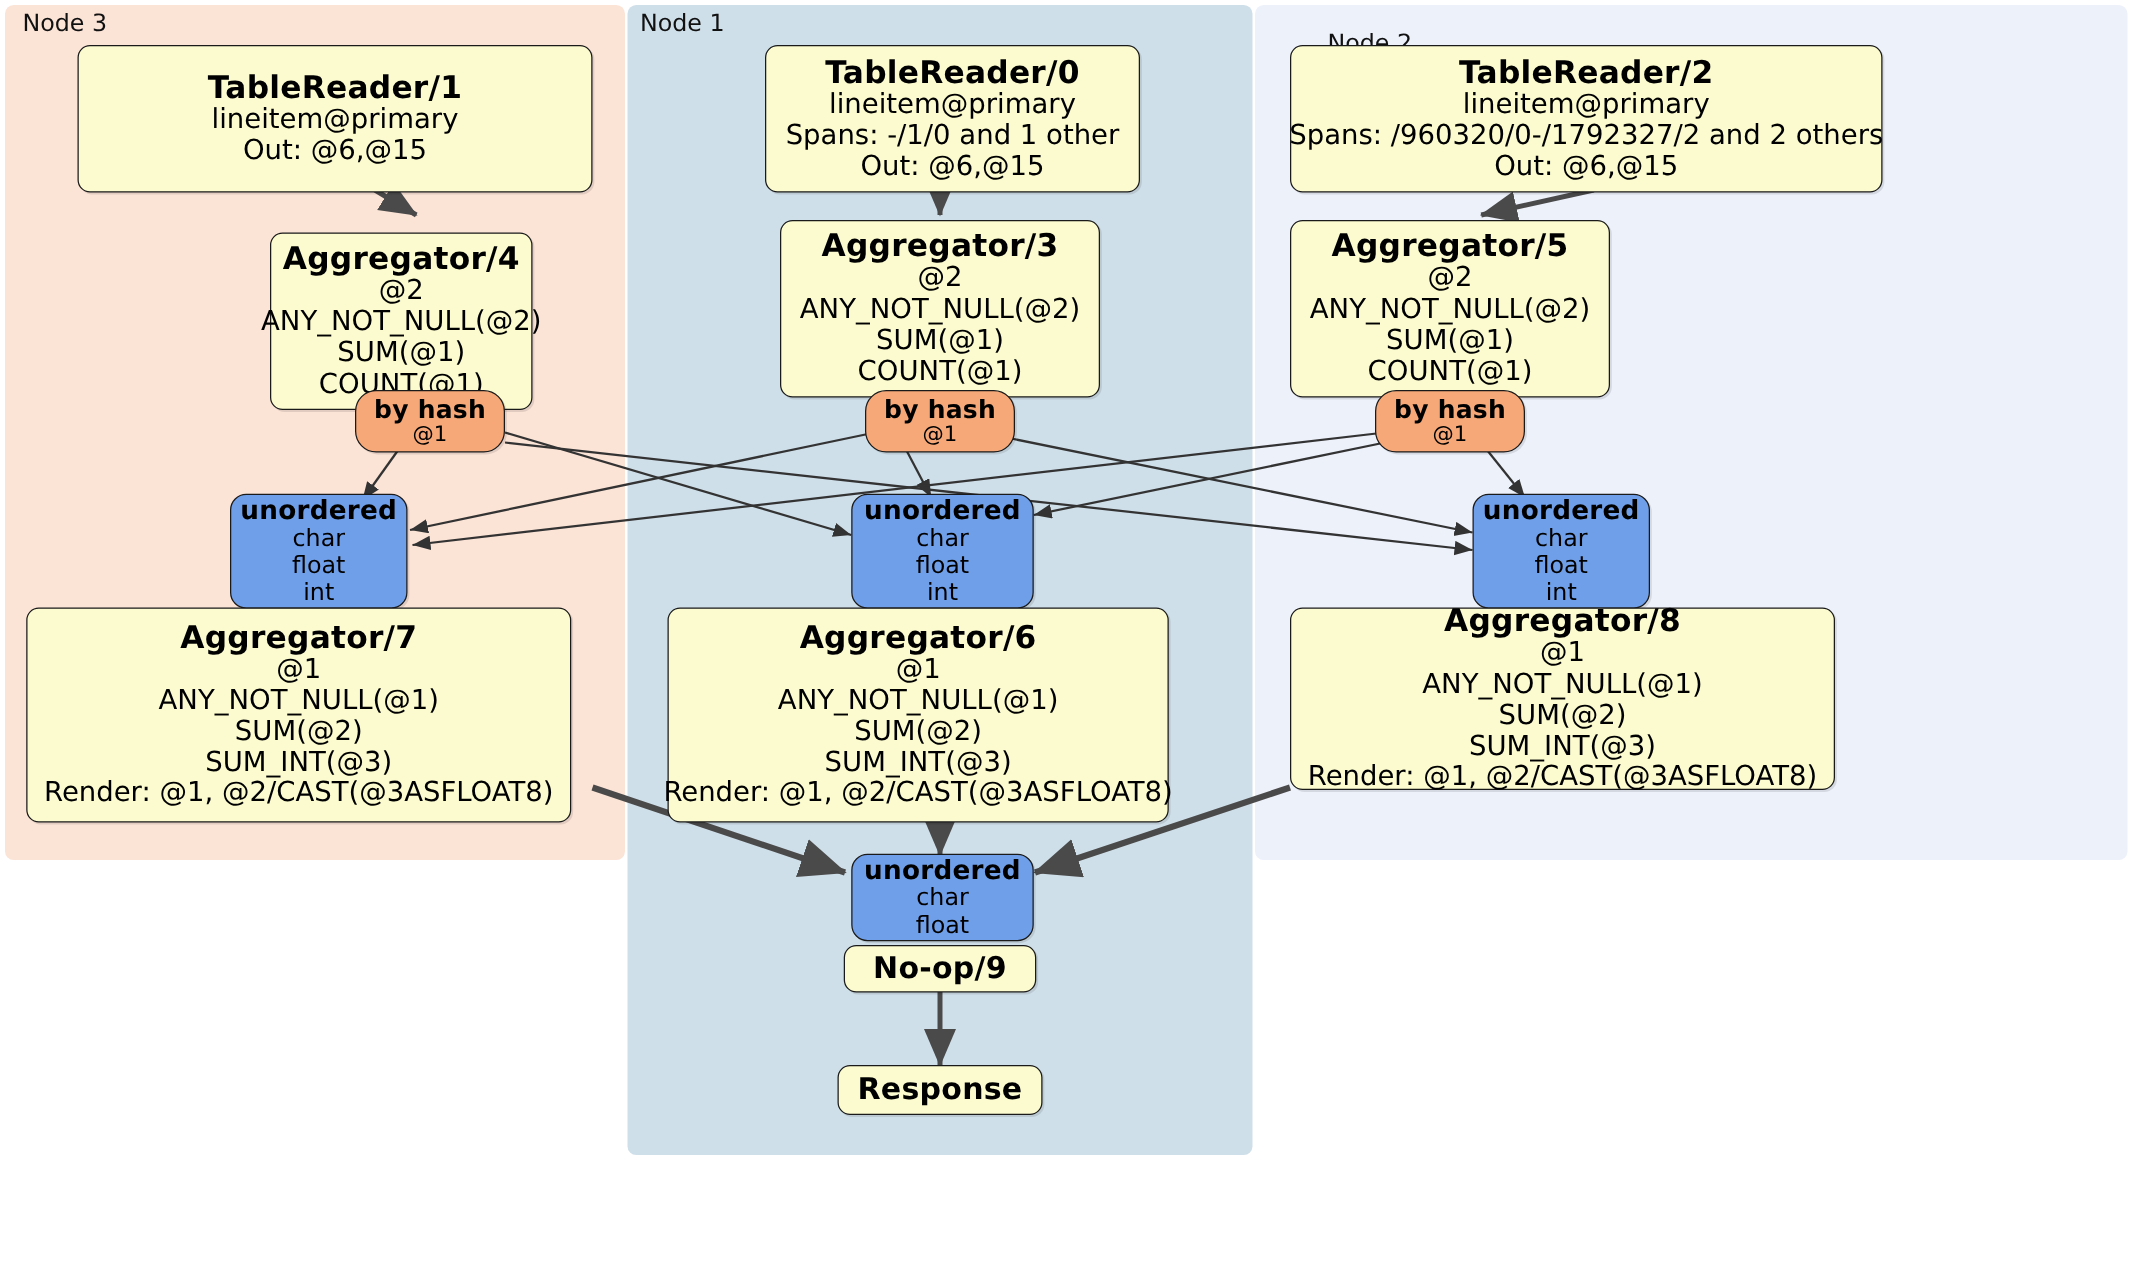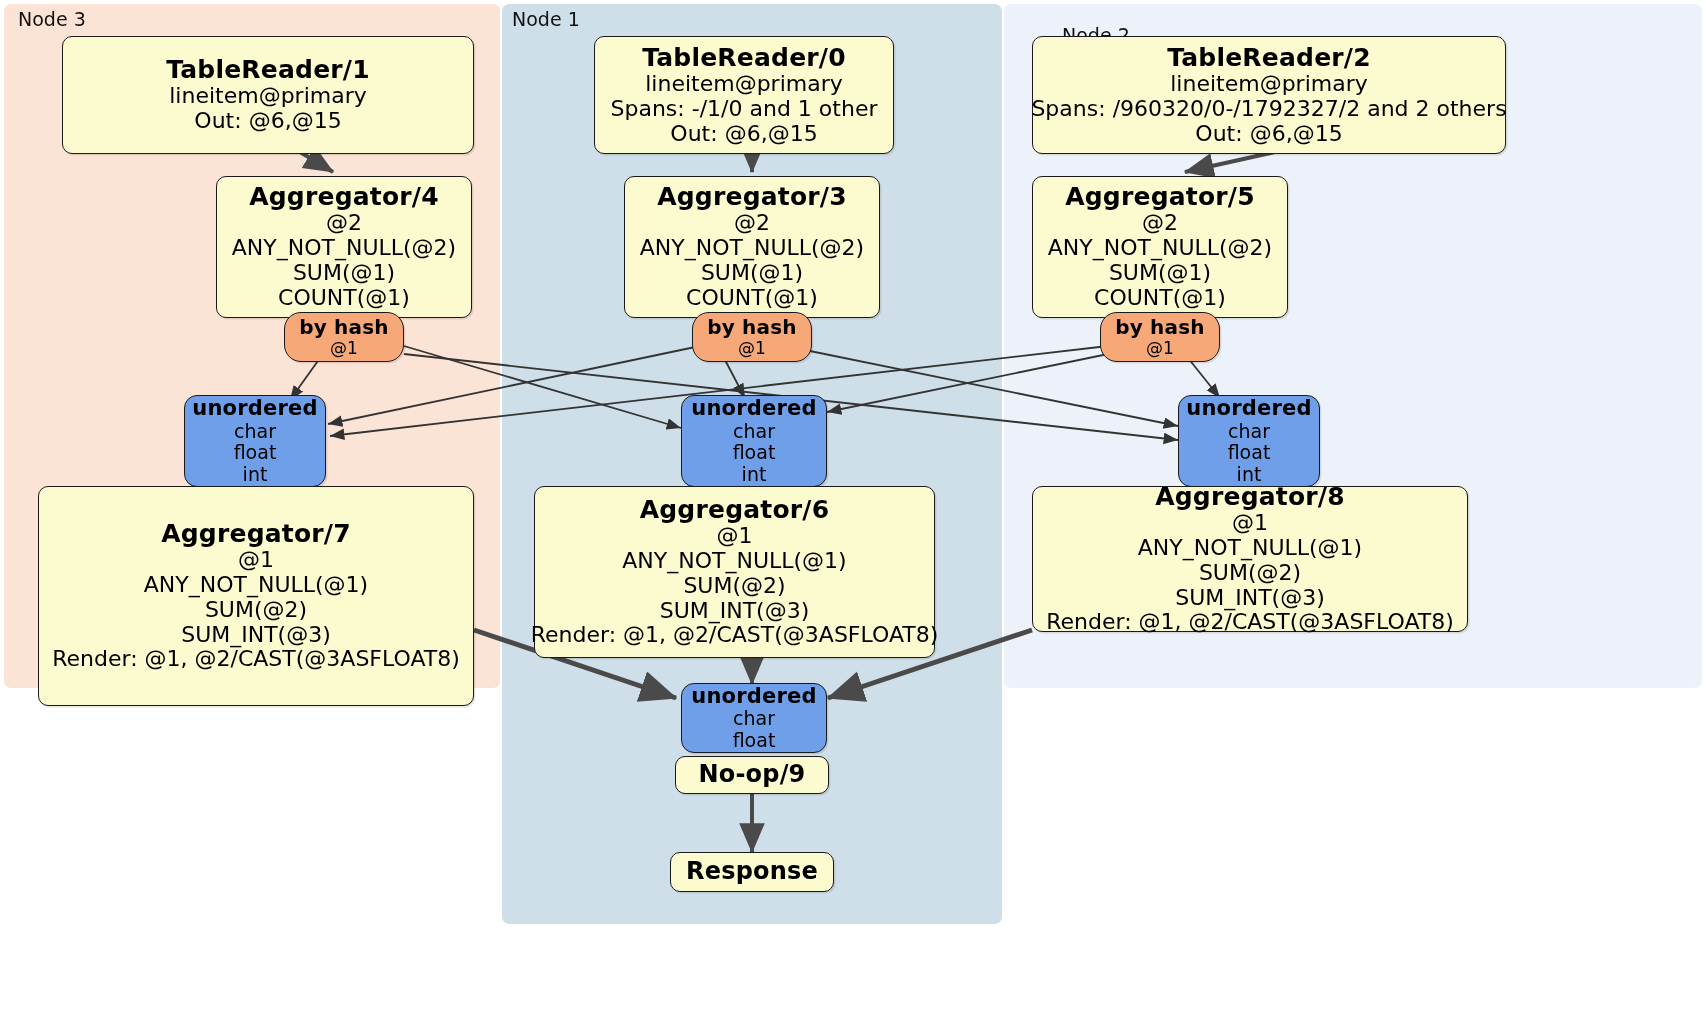--- a/index.html
+++ b/index.html
@@ -118,50 +118,50 @@
       <line x1="752" y1="790" x2="752" y2="852" marker-end="url(#ah)"></line>
     </g>
   </svg>
 
   <div class="box proc" style="left:62px;top:36px;width:412px;height:118px;">
     <div class="ttl">TableReader/1</div>
     <div class="ln">lineitem@primary</div>
     <div class="ln">Out: @6,@15</div>
   </div>
 
-  <div class="box proc" style="left:216px;top:176px;width:256px;height:142px;">
+  <div class="box proc" style="left:216px;top:186px;width:210px;height:142px;">
     <div class="ttl">Aggregator/4</div>
     <div class="ln">@2</div>
     <div class="ln">ANY_NOT_NULL(@2)</div>
     <div class="ln">SUM(@1)</div>
     <div class="ln">COUNT(@1)</div>
   </div>
 
   <div class="box router" style="left:284px;top:312px;width:120px;height:50px;">
     <div class="ttl">by hash</div>
     <div class="ln">@1</div>
   </div>
 
   <div class="box sync" style="left:184px;top:395px;width:142px;height:92px;">
     <div class="ttl">unordered</div>
     <div class="ln">char</div>
     <div class="ln">float</div>
     <div class="ln">int</div>
   </div>
 
-  <div class="box proc" style="left:38px;top:486px;width:436px;height:220px;">
+  <div class="box proc" style="left:21px;top:486px;width:436px;height:172px;">
     <div class="ttl">Aggregator/7</div>
     <div class="ln">@1</div>
     <div class="ln">ANY_NOT_NULL(@1)</div>
     <div class="ln">SUM(@2)</div>
     <div class="ln">SUM_INT(@3)</div>
     <div class="ln">Render: @1, @2/CAST(@3ASFLOAT8)</div>
   </div>
 
-  <div class="box proc" style="left:594px;top:36px;width:300px;height:118px;">
+  <div class="box proc" style="left:612px;top:36px;width:300px;height:118px;">
     <div class="ttl">TableReader/0</div>
     <div class="ln">lineitem@primary</div>
     <div class="ln">Spans: -/1/0 and 1 other</div>
     <div class="ln">Out: @6,@15</div>
   </div>
 
   <div class="box proc" style="left:624px;top:176px;width:256px;height:142px;">
     <div class="ttl">Aggregator/3</div>
     <div class="ln">@2</div>
     <div class="ln">ANY_NOT_NULL(@2)</div>

